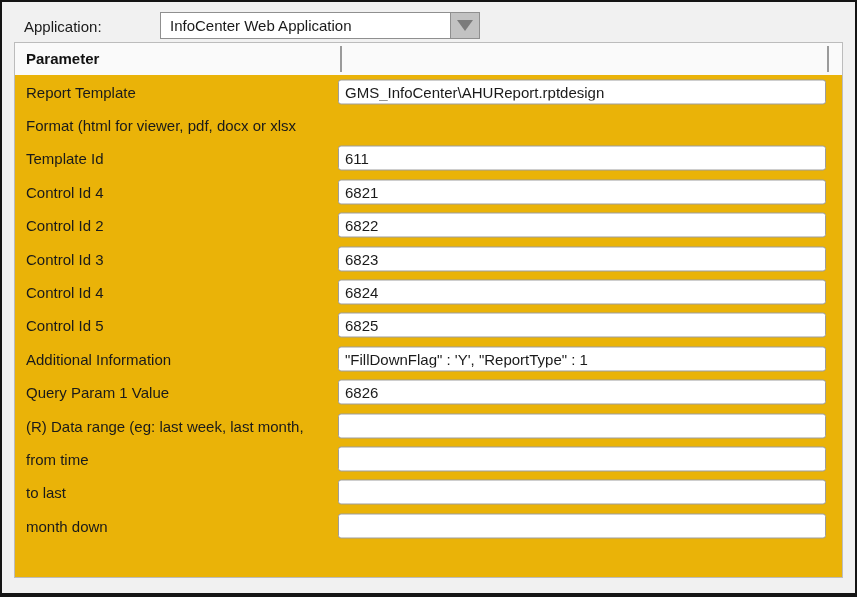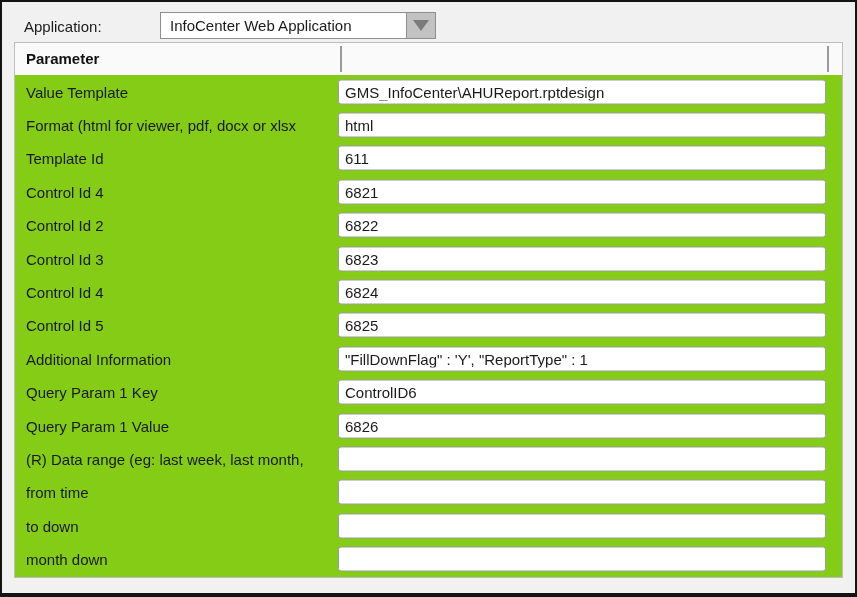--- a/index.html
+++ b/index.html
@@ -18,21 +18,21 @@
     overflow: hidden;
   }
   
   .app-label {
     position: absolute; left: 22px; top: 11px;
     height: 27px; line-height: 27px;
     font-size: 15px; color: #1a1a1a;
   }
   .combo {
     position: absolute; left: 158px; top: 10px;
-    width: 276px; height: 27px;
+    width: 320px; height: 27px;
     display: flex; align-items: stretch;
   }
   .combo-field {
     flex: 1;
     box-sizing: border-box;
     background: #ffffff;
     border: 1px solid #8f8f8f;
     display: flex; align-items: center;
     padding-left: 9px;
     font-size: 15px; color: #1a1a1a;
@@ -52,21 +52,21 @@
     border-left: 8px solid transparent;
     border-right: 8px solid transparent;
     border-top: 11px solid #7b7b7b;
   }
   
   .ptable {
     position: absolute; left: 12px; top: 40px;
     width: 829px; height: 536px;
     box-sizing: border-box;
     border: 1px solid #bcbcbc;
-    background: #84cc16;
+    background: #eab308;
   }
   .thead {
     position: relative;
     height: 32px;
     background: #fafafa;
     font-weight: bold; font-size: 15px; color: #111;
   }
   .th-param {
     position: absolute; left: 11px; top: 0;
     height: 32px; line-height: 32px;
@@ -123,27 +123,26 @@
 
   <div class="ptable">
     <div class="thead">
       <span class="th-param">Parameter</span>
       <span class="col-divider d1"></span>
       <span class="th-value">Value</span>
       <span class="col-divider d2"></span>
     </div>
     <div class="tbody">
   <div class="trow">
-    <span class="param-label">Value Template</span>
+    <span class="param-label">Report Template</span>
     <input class="value-input" type="text" value="GMS_InfoCenter\AHUReport.rptdesign" style="">
   </div>
 
   <div class="trow">
     <span class="param-label">Format (html for viewer, pdf, docx or xlsx</span>
-    <input class="value-input" type="text" value="html" style="">
   </div>
 
   <div class="trow">
     <span class="param-label">Template Id</span>
     <input class="value-input" type="text" value="611" style="">
   </div>
 
   <div class="trow">
     <span class="param-label">Control Id 4</span>
     <input class="value-input" type="text" value="6821" style="">
@@ -167,42 +166,38 @@
   <div class="trow">
     <span class="param-label">Control Id 5</span>
     <input class="value-input" type="text" value="6825" style="">
   </div>
 
   <div class="trow">
     <span class="param-label">Additional Information</span>
     <input class="value-input" type="text" value="&quot;FillDownFlag&quot; : 'Y', &quot;ReportType&quot; : 1" style="">
   </div>
 
-  <div class="trow">
-    <span class="param-label">Query Param 1 Key</span>
-    <input class="value-input" type="text" value="ControlID6" style="">
-  </div>
 
   <div class="trow">
     <span class="param-label">Query Param 1 Value</span>
     <input class="value-input" type="text" value="6826" style="">
   </div>
 
   <div class="trow">
     <span class="param-label">(R) Data range (eg: last week, last month,</span>
     <input class="value-input" type="text" value="" style="">
   </div>
 
   <div class="trow">
     <span class="param-label">from time</span>
     <input class="value-input" type="text" value="" style="">
   </div>
 
   <div class="trow">
-    <span class="param-label">to down</span>
+    <span class="param-label">to last</span>
     <input class="value-input" type="text" value="" style="">
   </div>
 
   <div class="trow">
     <span class="param-label">month down</span>
     <input class="value-input" type="text" value="" style="">
   </div>
 </div>
   </div>
 

